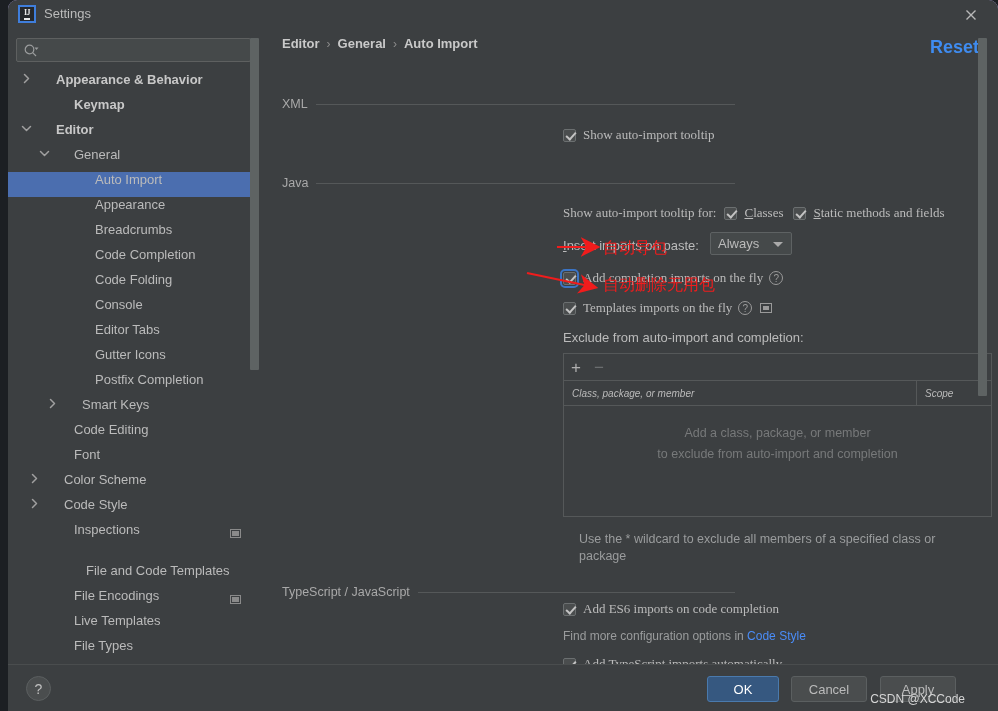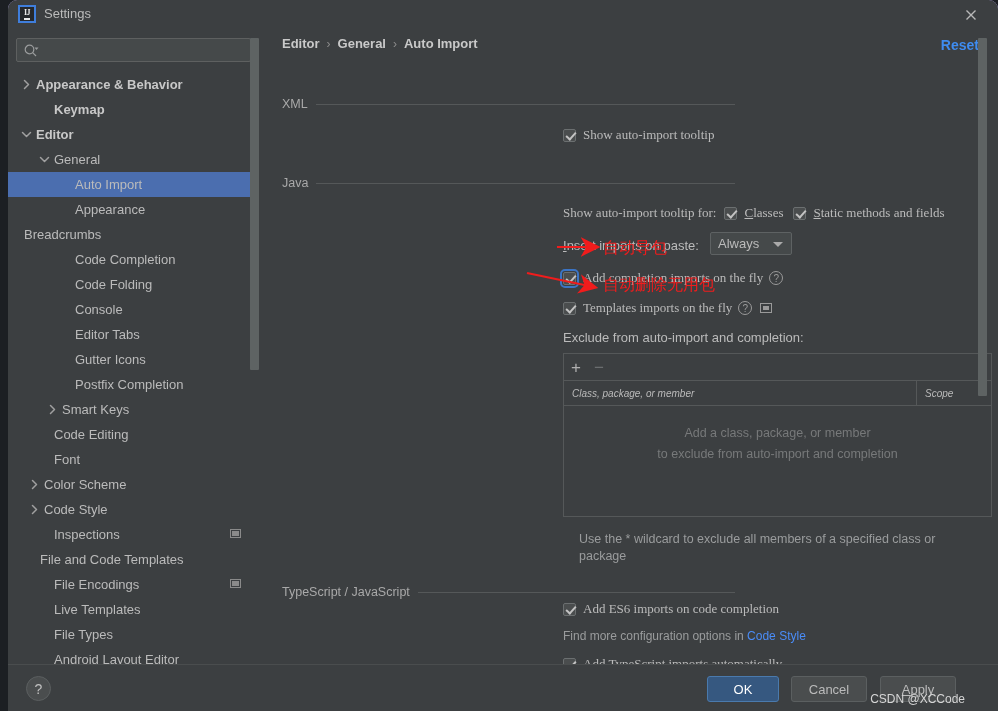--- a/index.html
+++ b/index.html
@@ -86,25 +86,26 @@
   .tree {
     position: absolute;
     left: 0px; top: 42px;
     width: 251px;
     height: 592px;
     overflow: hidden;
   }
   .tree-row {
     position: relative;
     height: 25px;
-    display: flex; align-items: center;
+    display: flex; 
     color: #bbbbbb;
     font-size: 13px;
     cursor: default;
     white-space: nowrap;
+    gap: 20px;
   }
   .tree-row.selected { background: #4b6eaf; }
   .tree-row.bold { font-weight: bold; color: #c8c8c8; }
   .arrow {
     width: 13px; height: 13px;
     margin-right: 3px;
     flex: 0 0 auto;
     display: flex; align-items: center; justify-content: center;
   }
   .arrow svg { display: block; }
@@ -141,21 +142,21 @@
     overflow: hidden;
   }
   .breadcrumb {
     position: absolute; left: 15px; top: 6px;
     font-size: 13px; font-weight: bold; color: #c9c9c9;
     display: flex; align-items: center; gap: 7px;
   }
   .crumb-sep { color: #8a8a8a; font-weight: normal; font-size: 12px; }
   .reset-link {
     position: absolute; right: 19px; top: 7px;
-    font-size: 14px; font-weight: bold; color: #3f8cf0;
+    font-size: 18px; font-weight: bold; color: #3f8cf0;
     cursor: pointer;
   }
 
   .content {
     position: absolute;
     left: 0; top: 28px; width: 731px; height: 606px;
   }
 
   .group-header {
     position: absolute;
@@ -440,21 +441,21 @@
             <span class="tree-label">General</span>
           </div>
           <div class="tree-row selected" style="padding-left: 51px;">
             <span class="arrow"></span>
             <span class="tree-label">Auto Import</span>
           </div>
           <div class="tree-row" style="padding-left: 51px;">
             <span class="arrow"></span>
             <span class="tree-label">Appearance</span>
           </div>
-          <div class="tree-row" style="">
+          <div class="tree-row" style="padding-left: 51px;">
             <span class="arrow"></span>
             <span class="tree-label">Breadcrumbs</span>
           </div>
           <div class="tree-row" style="padding-left: 51px;">
             <span class="arrow"></span>
             <span class="tree-label">Code Completion</span>
           </div>
           <div class="tree-row" style="padding-left: 51px;">
             <span class="arrow"></span>
             <span class="tree-label">Code Folding</span>
@@ -505,21 +506,21 @@
                 <path d="M4.5 2.5 L8.5 6.5 L4.5 10.5" stroke="#a0a0a0" stroke-width="1.5" fill="none" stroke-linecap="round" stroke-linejoin="round"></path>
               </svg>
             </span>
             <span class="tree-label">Code Style</span>
           </div>
           <div class="tree-row" style="padding-left: 30px;">
             <span class="arrow"></span>
             <span class="tree-label">Inspections</span>
             <span class="tree-badge"></span>
           </div>
-          <div class="tree-row" style="padding-left: 16px;">
+          <div class="tree-row" style="padding-left: 42px; margin-top: 16px;">
             <span class="arrow"></span>
             <span class="tree-label">File and Code Templates</span>
           </div>
           <div class="tree-row" style="padding-left: 30px;">
             <span class="arrow"></span>
             <span class="tree-label">File Encodings</span>
             <span class="tree-badge"></span>
           </div>
           <div class="tree-row" style="padding-left: 30px;">
             <span class="arrow"></span>

